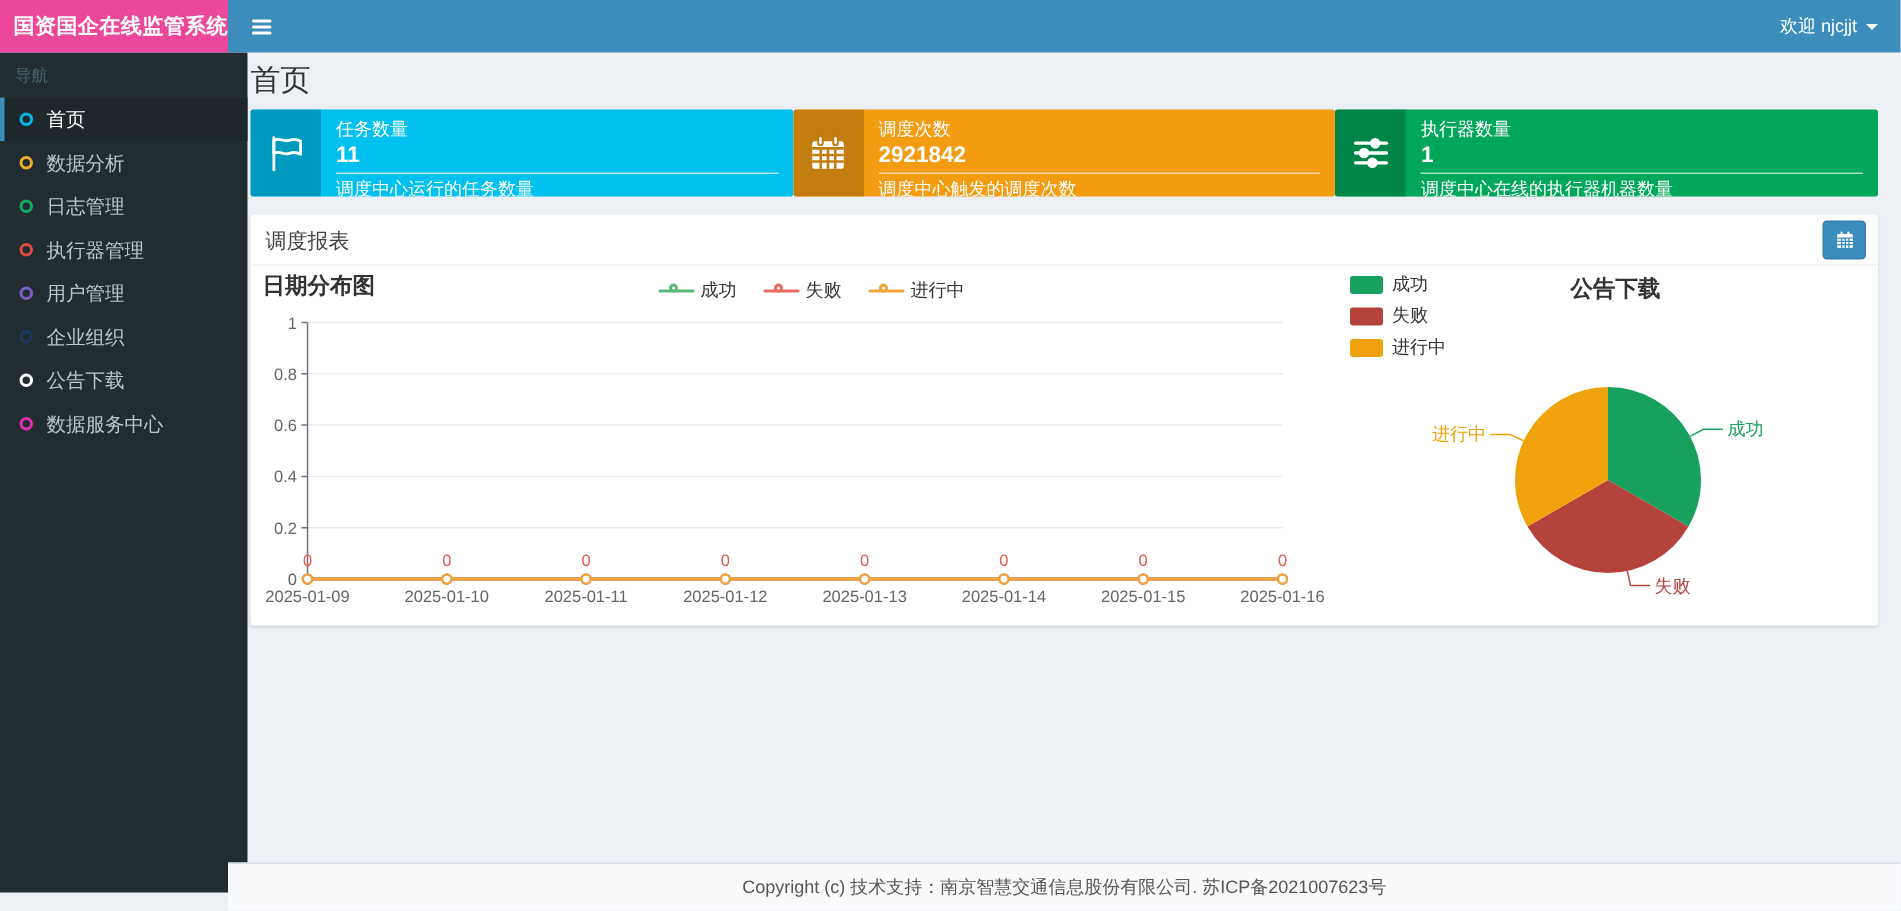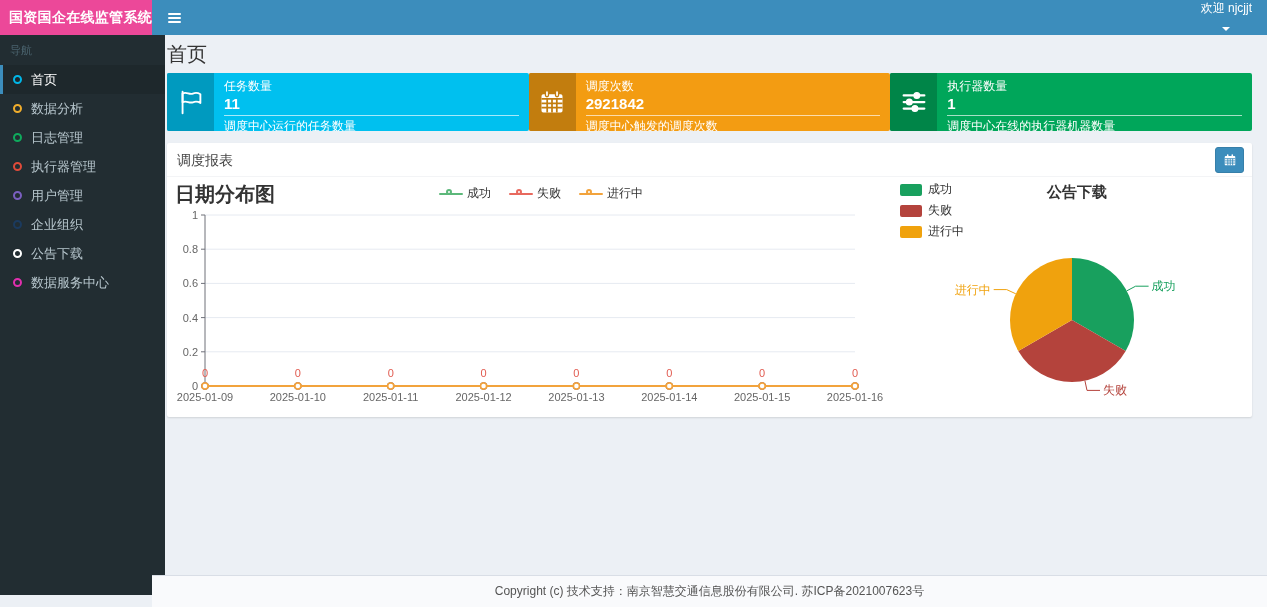--- a/index.html
+++ b/index.html
@@ -4,21 +4,21 @@
 <style>
   html,body{margin:0;padding:0;width:1267px;height:607px;overflow:hidden;
     font-family:"Liberation Sans","DejaVu Sans",sans-serif;background:#ecf0f5;}
   *{box-sizing:border-box;}
   
   .navbar{position:absolute;top:0;left:0;right:0;height:35px;background:#3c8dbc;display:flex;z-index:5;}
   .brand{width:152px;height:35px;background:#ec4899;color:#fff;font-weight:bold;font-size:14px;
     line-height:35px;padding-left:9px;letter-spacing:.3px;white-space:nowrap;cursor:pointer;}
   .nav-toggle{width:45px;height:35px;display:flex;flex-direction:column;justify-content:center;align-items:center;gap:2px;cursor:pointer;}
   .nav-toggle span{display:block;width:13px;height:2px;background:#fff;border-radius:1px;}
-  .nav-user{margin-left:auto;color:#fff;font-size:12px;height:35px;display:flex;align-items:center;gap:6px;padding:0 15px;cursor:pointer;flex-direction:column;}
+  .nav-user{margin-left:auto;color:#fff;font-size:12px;height:35px;display:flex;align-items:center;gap:6px;padding:0 15px;cursor:pointer;}
   .caret{width:0;height:0;border:4px solid transparent;border-top-color:#fff;margin-top:4px;}
   
   .sidebar{position:absolute;top:35px;left:0;width:165px;bottom:12px;background:#222d32;}
   .side-header{color:#4b646f;font-size:11px;padding:8px 10px 7px;}
   .side-item{display:flex;align-items:center;gap:9px;padding:7px 10px;font-size:13px;color:#b8c7ce;
     border-left:3px solid transparent;cursor:pointer;line-height:15px;}
   .side-item.active{background:#1e282c;color:#fff;border-left-color:#3c8dbc;}
   .dot{width:9px;height:9px;border-radius:50%;border:2px solid #fff;flex:none;}
   
   .content{position:absolute;left:152px;top:35px;right:0;bottom:0;padding:0 15px;}
@@ -31,21 +31,21 @@
   .stat-value{font-size:15px;font-weight:bold;line-height:17px;}
   .stat-divider{border-top:1px solid rgba(255,255,255,.65);margin:3px 0 2px;}
   .stat-desc{font-size:12px;}
   
   .panel{margin-top:12px;background:#fff;height:274px;border-radius:2px;box-shadow:0 1px 2px rgba(0,0,0,.12);}
   .panel-header{position:relative;height:34px;border-bottom:1px solid #f3f4f6;}
   .panel-title{position:absolute;left:10px;top:9px;font-size:14px;color:#444;}
   .date-btn{position:absolute;right:8px;top:4px;width:29px;height:26px;background:#3c8dbc;border:1px solid #367fa9;
     border-radius:3px;cursor:pointer;display:flex;align-items:center;justify-content:center;padding:0;}
   .panel-body{position:relative;height:238px;}
-  .line-title{position:absolute;left:8px;top:4px;font-size:20px;font-weight:bold;color:#333;}
+  .line-title{position:absolute;left:8px;top:4px;font-size:15px;font-weight:bold;color:#333;}
   .line-legend{position:absolute;left:272px;top:8px;display:flex;gap:18px;align-items:center;}
   .lg-item{display:flex;align-items:center;gap:4px;cursor:pointer;font-size:12px;color:#333;}
   .lg-mark{position:relative;width:24px;height:10px;}
   .lg-line{position:absolute;left:0;right:0;top:4px;height:2px;border-radius:1px;}
   .lg-circle{position:absolute;left:7px;top:0;width:6px;height:6px;border:2px solid;border-radius:50%;background:#fff;}
   .line-svg{position:absolute;left:8px;top:26px;}
   .pie-legend{position:absolute;left:733px;top:4px;display:flex;flex-direction:column;gap:4px;}
   .pl-item{display:flex;align-items:center;gap:6px;font-size:12px;color:#333;cursor:pointer;}
   .pl-swatch{width:22px;height:12px;border-radius:2px;}
   .pie-title{position:absolute;left:820px;top:6px;width:180px;text-align:center;font-size:15px;font-weight:bold;color:#333;}

